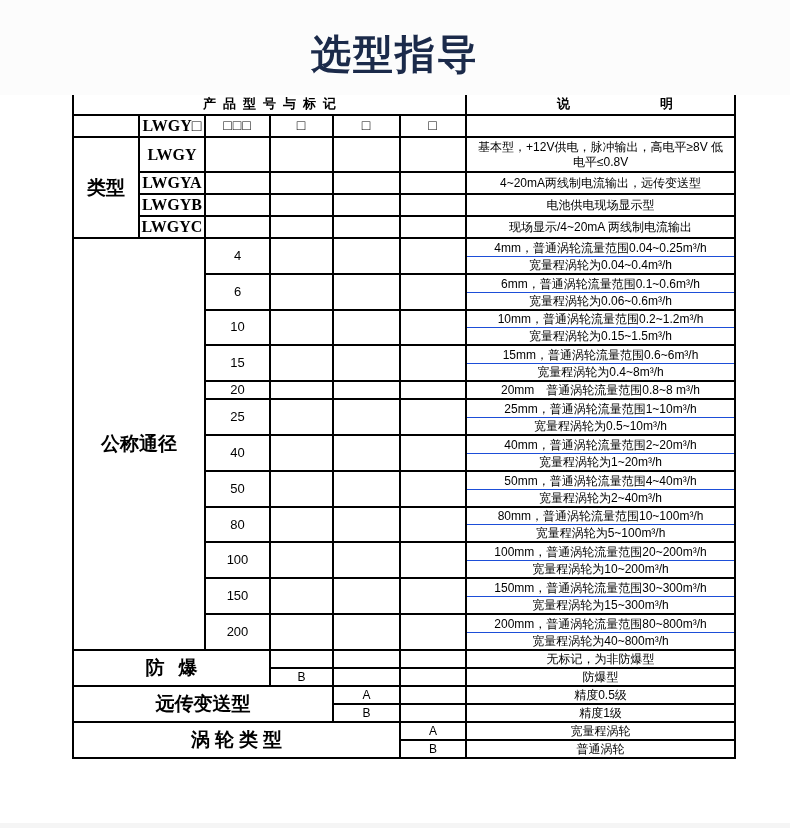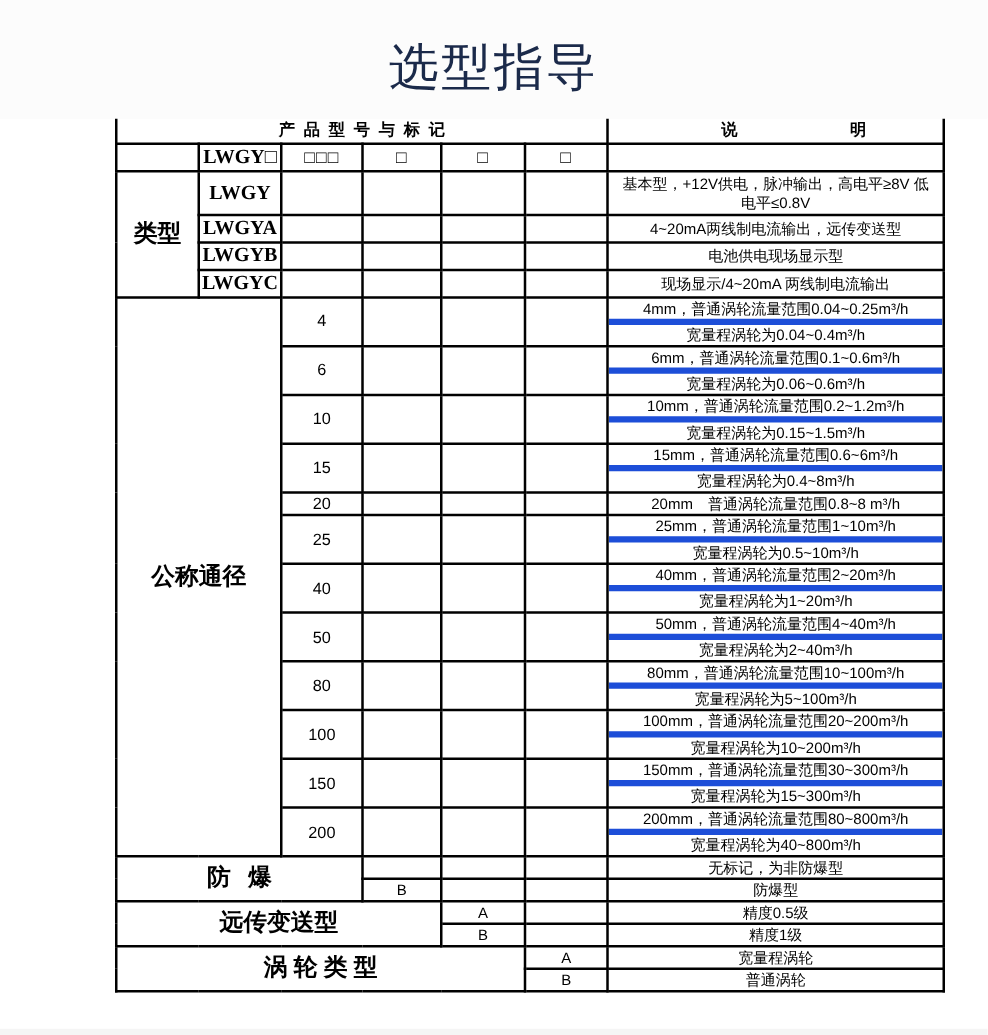--- a/index.html
+++ b/index.html
@@ -12,31 +12,31 @@
   }
   .top-band{
     position:absolute;top:0;left:0;width:790px;height:95px;
     background:#fcfcfc;
   }
   .page-title{
     position:relative;
     text-align:center;
     padding-top:32px;
     font-size:40px;
-    font-weight:normal;
+    font-weight:bold;
     letter-spacing:2px;
     color:#1b2a4a;
     font-family:"DejaVu Sans", sans-serif;
     line-height:1.1;
   }
   table.spec{
     border-collapse:collapse;
     table-layout:fixed;
     width:662px;
-    margin:16px 0 0 92px;
+    margin:16px 0 0 72px;
     font-size:12px;
   }
   table.spec td{
     border:2px solid #000;
     padding:0;
     text-align:center;
     vertical-align:middle;
     overflow:hidden;
     line-height:1.25;
   }
@@ -51,21 +51,21 @@
     padding-left:4px;
     font-weight:bold;
     font-size:16px;
     font-family:Liberation Serif, serif;
   }
   td.boxes{font-weight:bold;font-size:14px;letter-spacing:1px;}
   td.size{font-size:13px;}
   td.subcode{font-size:12px;}
   td.desc{font-size:12px;}
   .dline{height:16px;line-height:16px;}
-  .dline2{border-top:5px solid #1d4ed8;}
+  .dline2{border-top:1px solid #1d4ed8;}
   .wrapdesc{padding:1px 6px;line-height:15px;}
   .bottom-band{
     position:absolute;bottom:0;left:0;width:790px;height:5px;
     background:#f5f5f5;
   }
 </style>
 </head>
 <body>
 
 <div class="top-band"></div>

